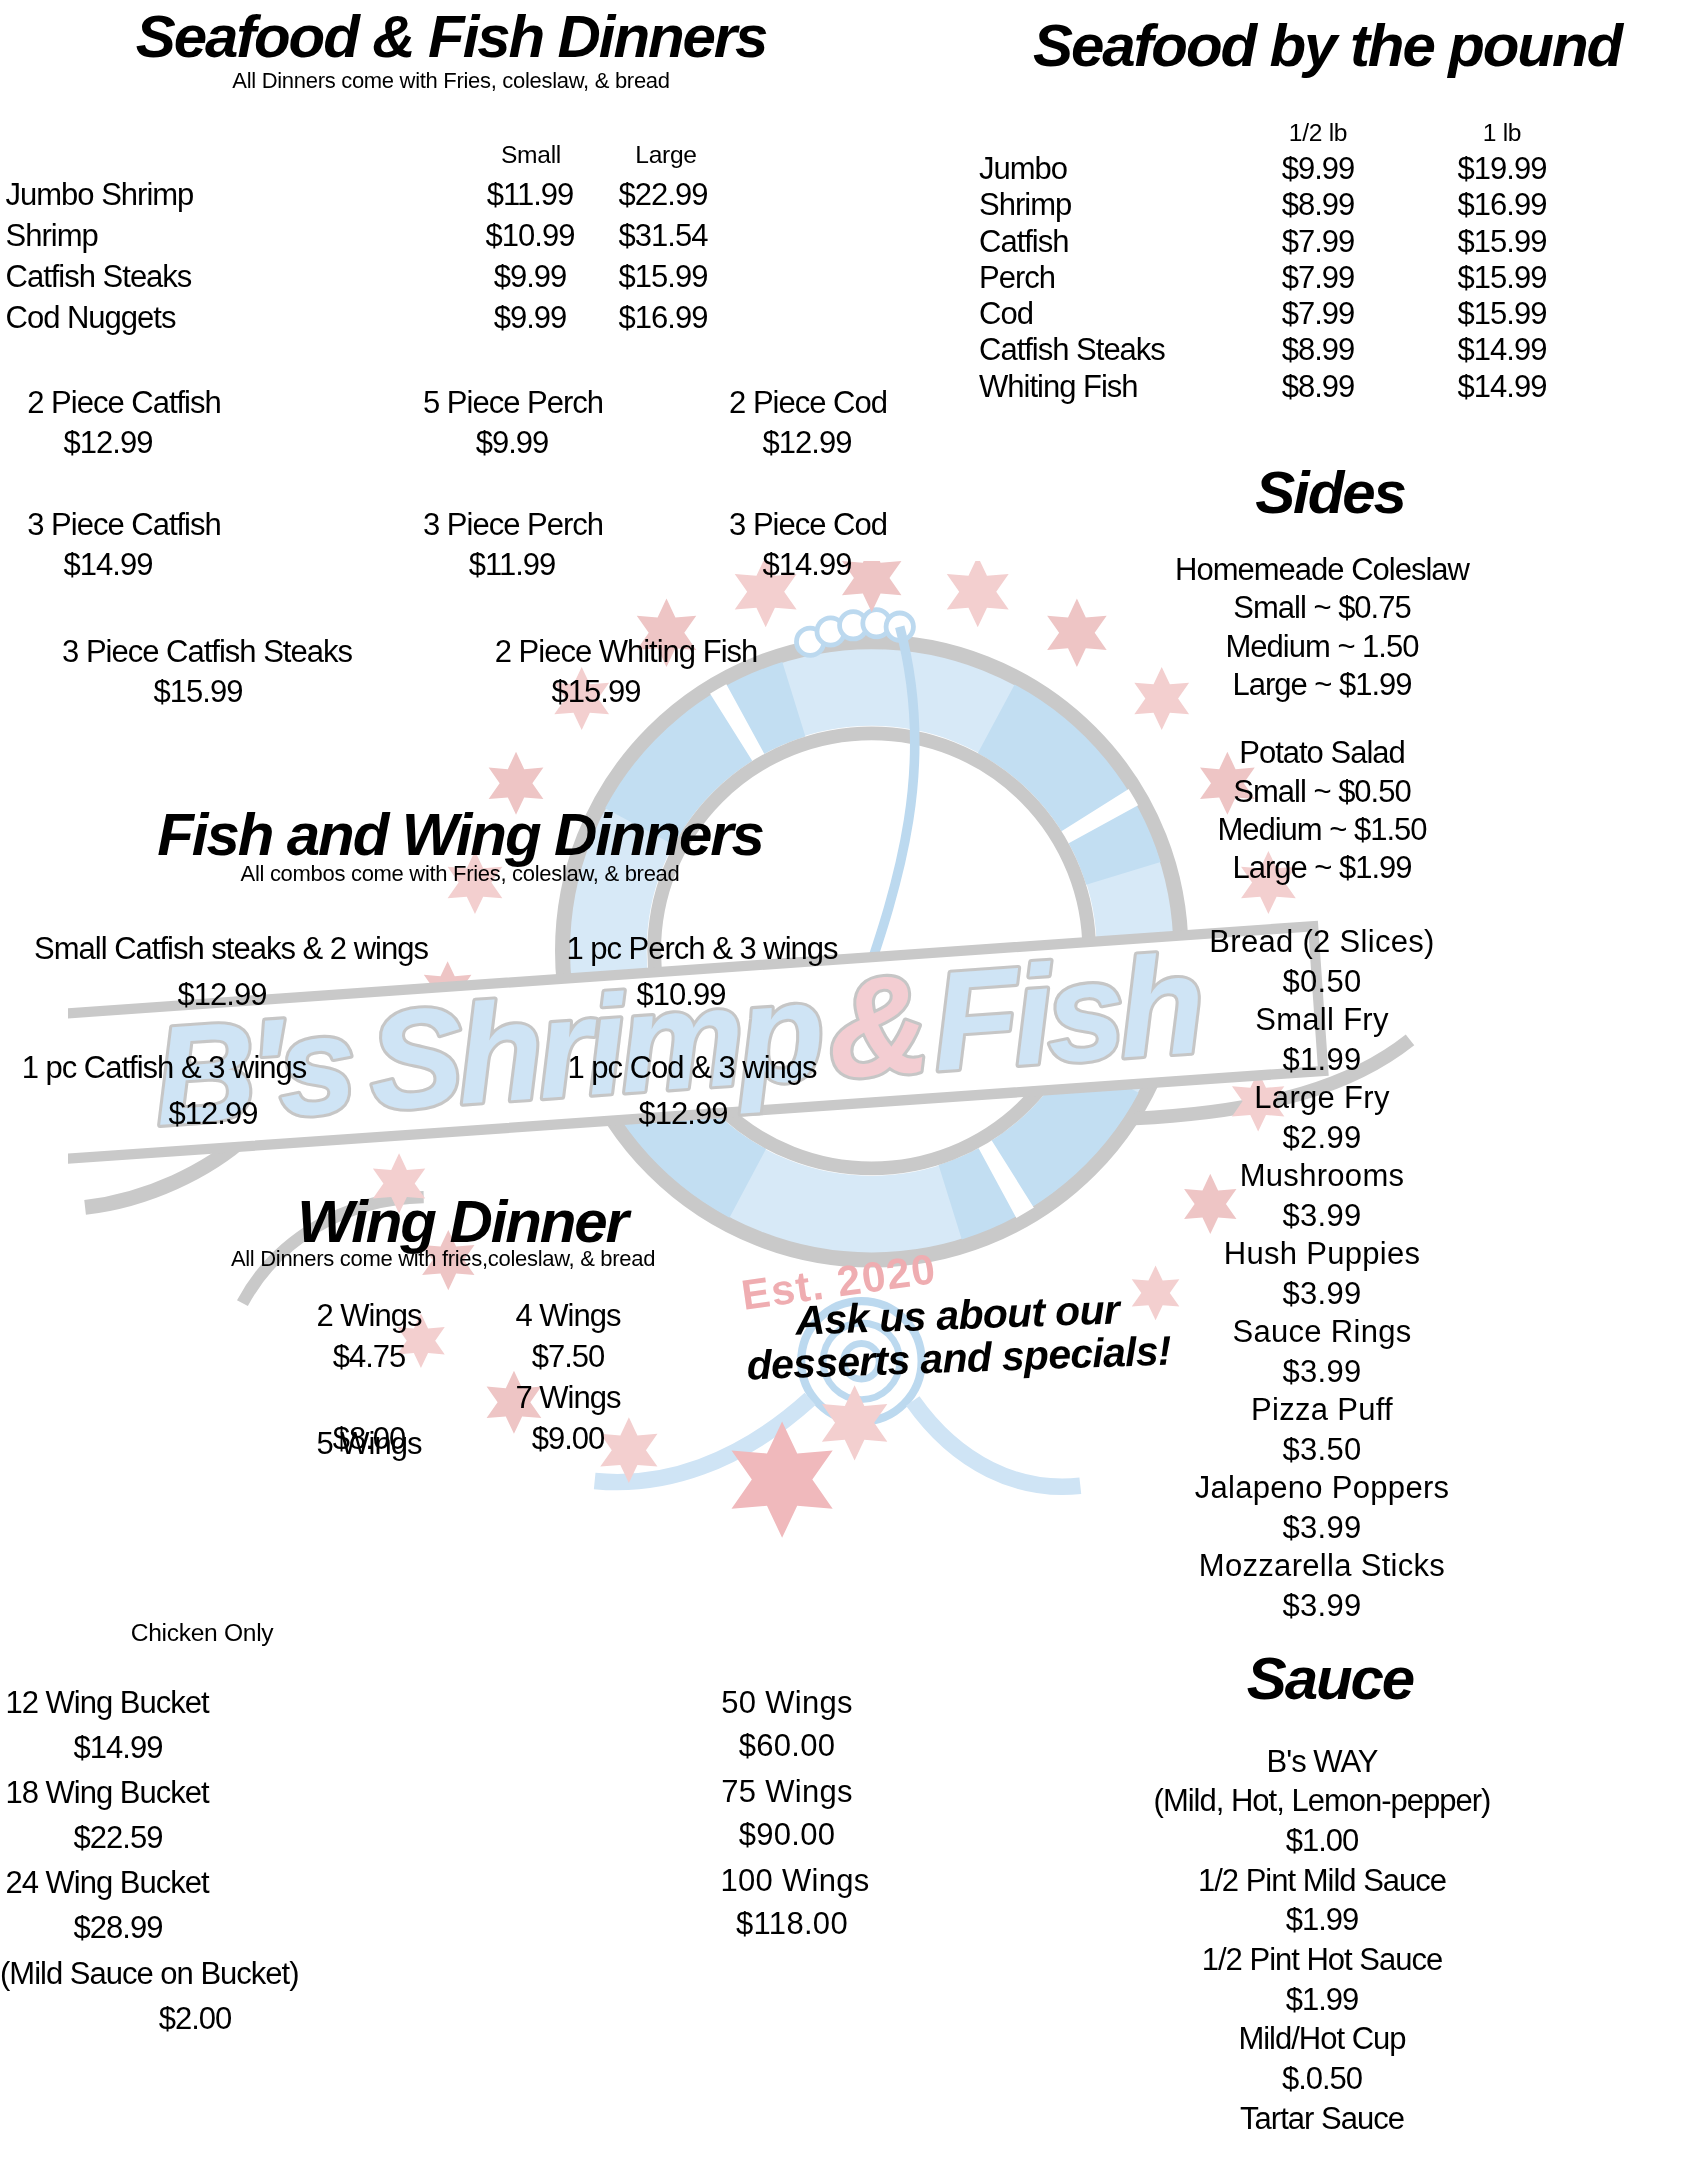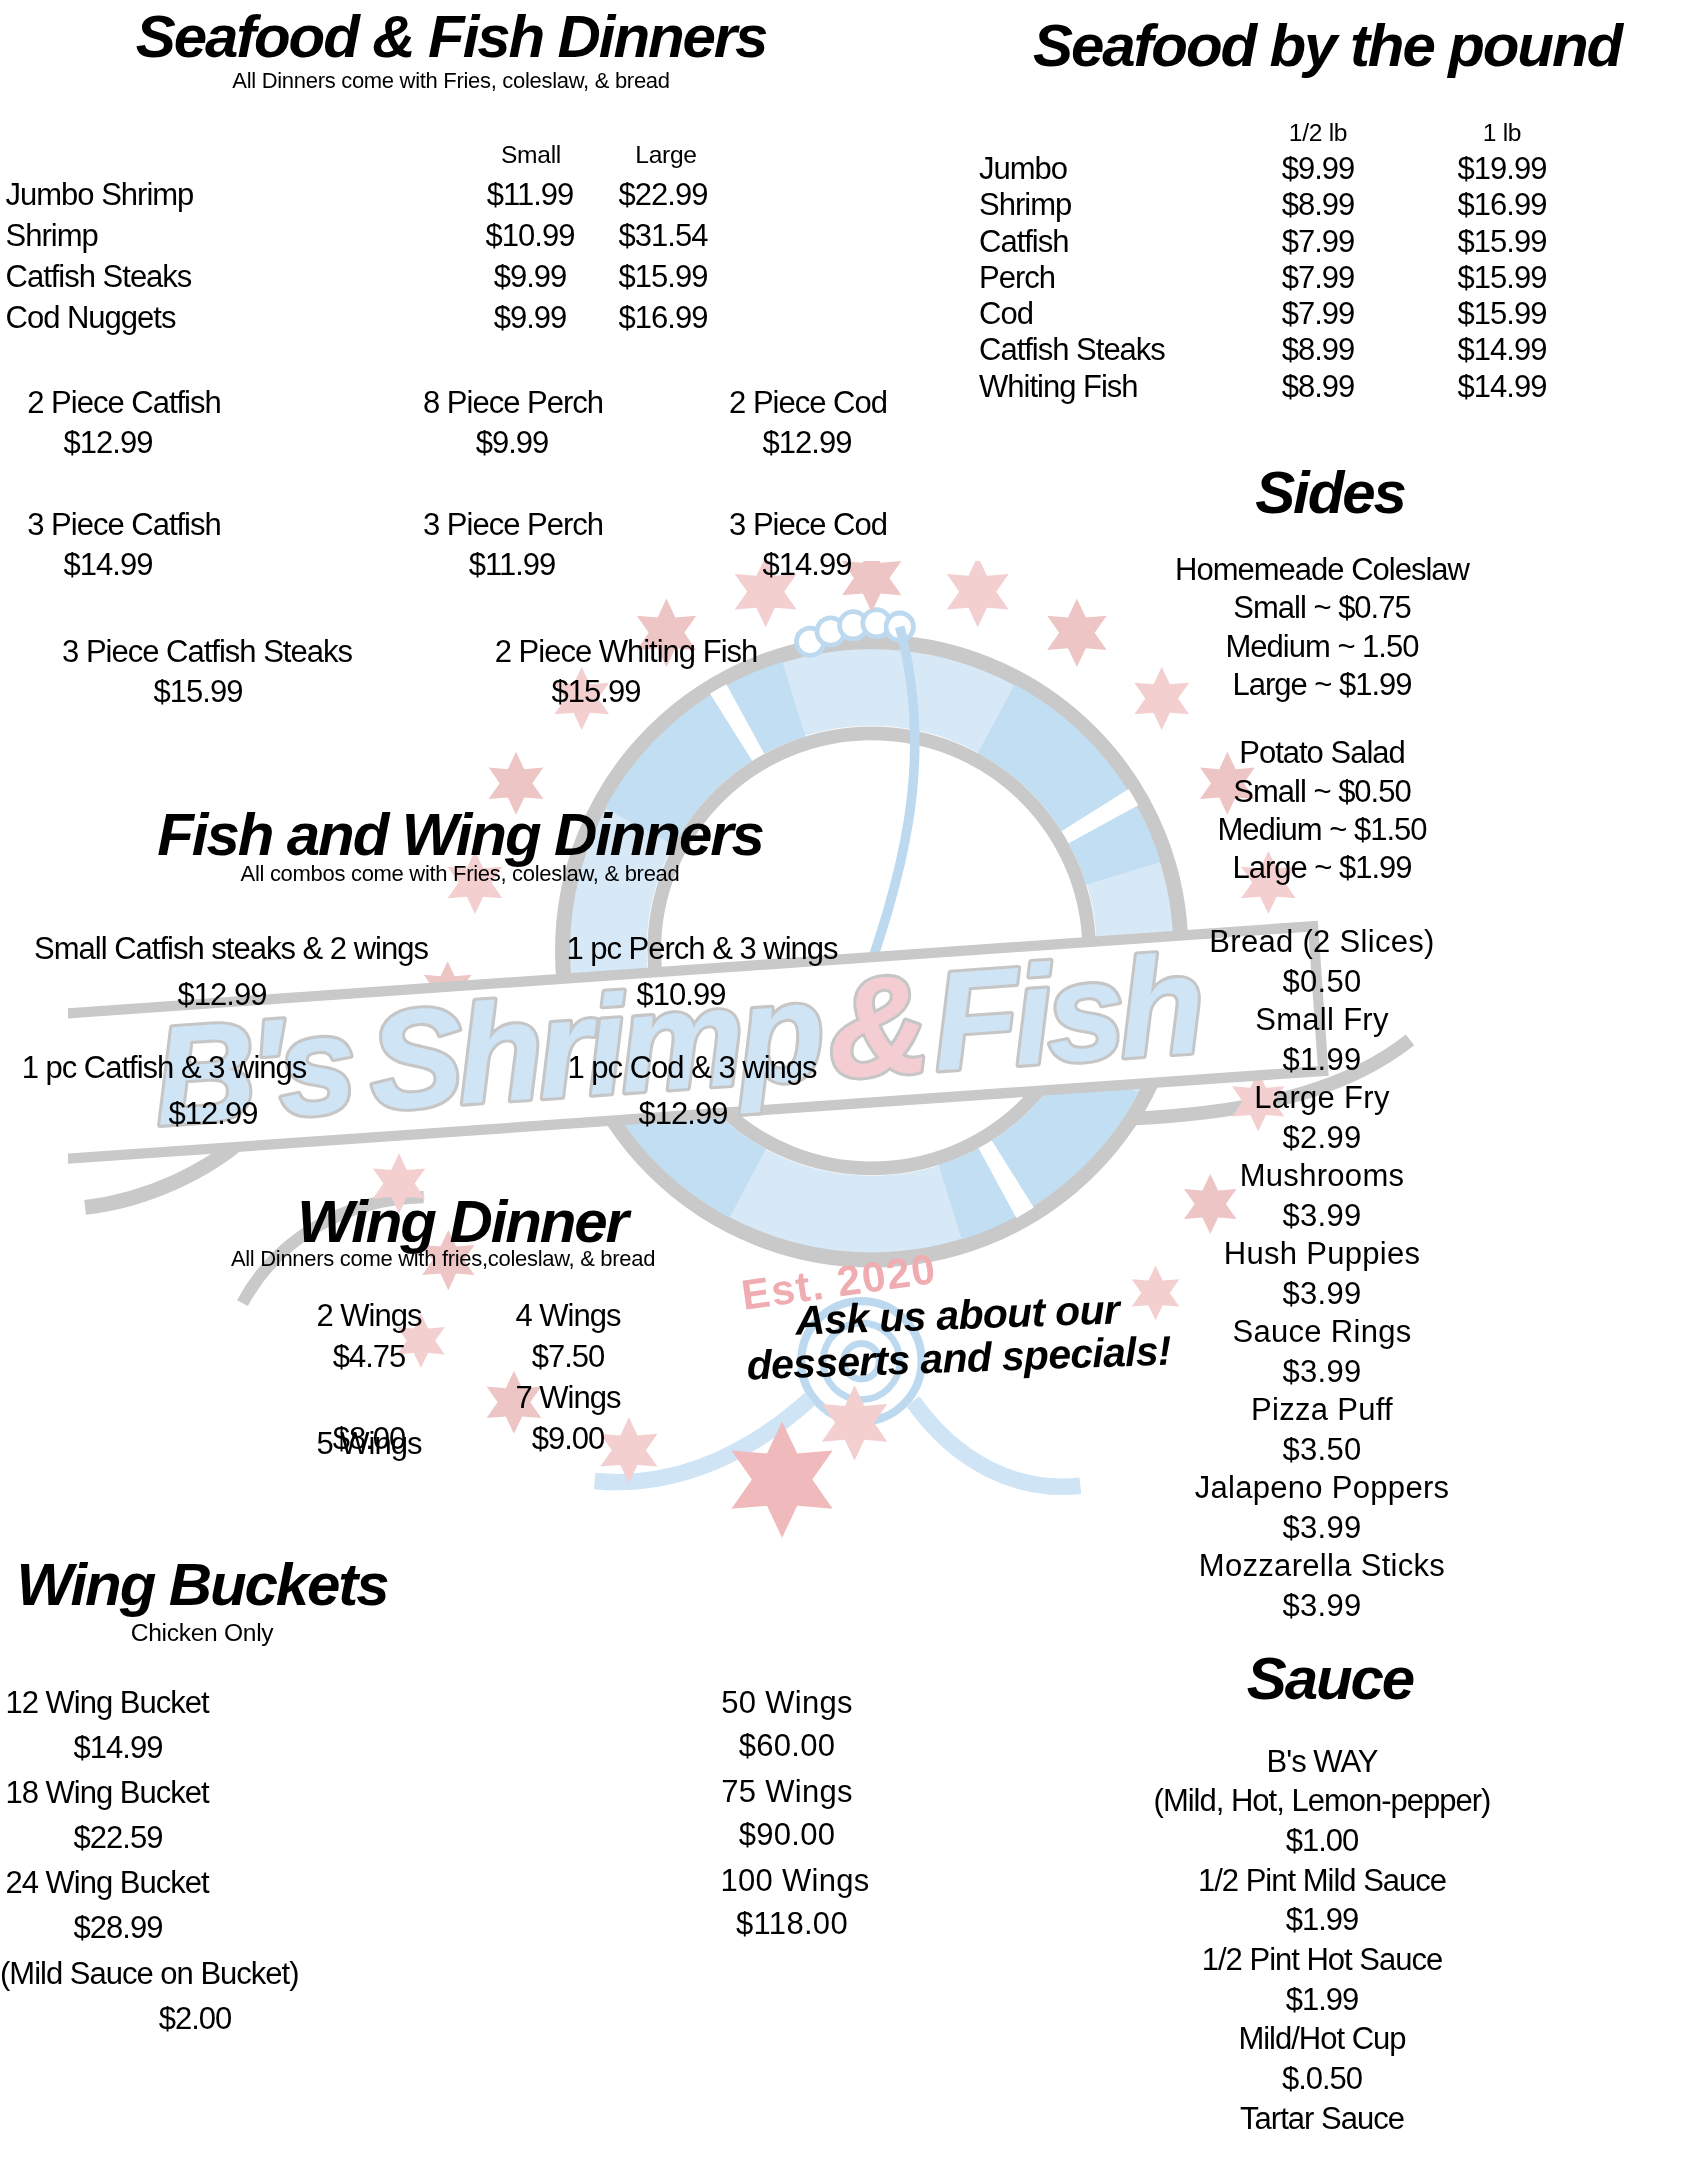--- a/index.html
+++ b/index.html
@@ -103,21 +103,21 @@
   <div class="abs it cx" style="left:663px;top:220px">$31.54</div>
   <div class="abs it" style="left:5.5px;top:261px">Catfish Steaks</div>
   <div class="abs it cx" style="left:530px;top:261px">$9.99</div>
   <div class="abs it cx" style="left:663px;top:261px">$15.99</div>
   <div class="abs it" style="left:5.5px;top:302px">Cod Nuggets</div>
   <div class="abs it cx" style="left:530px;top:302px">$9.99</div>
   <div class="abs it cx" style="left:663px;top:302px">$16.99</div>
 
   <div class="abs it cx" style="left:124px;top:387px">2 Piece Catfish</div>
   <div class="abs it cx" style="left:108px;top:427px">$12.99</div>
-  <div class="abs it cx" style="left:513px;top:387px">8 Piece Perch</div>
+  <div class="abs it cx" style="left:513px;top:387px">5 Piece Perch</div>
   <div class="abs it cx" style="left:512px;top:427px">$9.99</div>
   <div class="abs it cx" style="left:808px;top:387px">2 Piece Cod</div>
   <div class="abs it cx" style="left:807px;top:427px">$12.99</div>
   <div class="abs it cx" style="left:124px;top:509px">3 Piece Catfish</div>
   <div class="abs it cx" style="left:108px;top:549px">$14.99</div>
   <div class="abs it cx" style="left:513px;top:509px">3 Piece Perch</div>
   <div class="abs it cx" style="left:512px;top:549px">$11.99</div>
   <div class="abs it cx" style="left:808px;top:509px">3 Piece Cod</div>
   <div class="abs it cx" style="left:807px;top:549px">$14.99</div>
 
@@ -148,21 +148,20 @@
   <div class="abs it cx" style="left:369px;top:1428px">5 Wings</div>
   <div class="abs it cx" style="left:369px;top:1423px">$8.00</div>
   <div class="abs it cx" style="left:568px;top:1382px">7 Wings</div>
   <div class="abs it cx" style="left:568px;top:1423px">$9.00</div>
 
   <div class="abs ask" style="left:958px;top:1294px">
     <div>Ask us about our</div>
     <div>desserts and specials!</div>
   </div>
 
-  <div class="abs t cx" style="left:202px;top:1554px">Wing Buckets</div>
   <div class="abs hd cx" style="left:202px;top:1620px">Chicken Only</div>
 
   <div class="abs it" style="left:5.5px;top:1687px">12 Wing Bucket</div>
   <div class="abs it cx" style="left:118px;top:1732px">$14.99</div>
   <div class="abs it" style="left:5.5px;top:1777px">18 Wing Bucket</div>
   <div class="abs it cx" style="left:118px;top:1822px">$22.59</div>
   <div class="abs it" style="left:5.5px;top:1867px">24 Wing Bucket</div>
   <div class="abs it cx" style="left:118px;top:1912px">$28.99</div>
   <div class="abs it" style="left:0px;top:1958px">(Mild Sauce on Bucket)</div>
   <div class="abs it cx" style="left:195px;top:2003px">$2.00</div>

